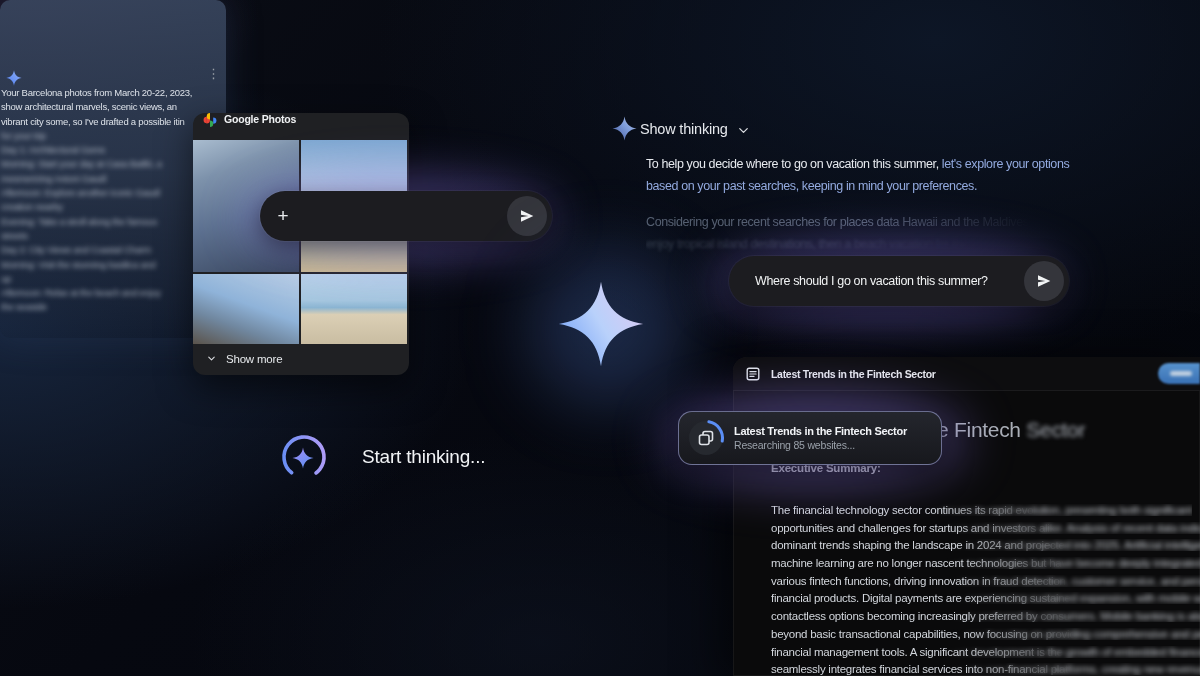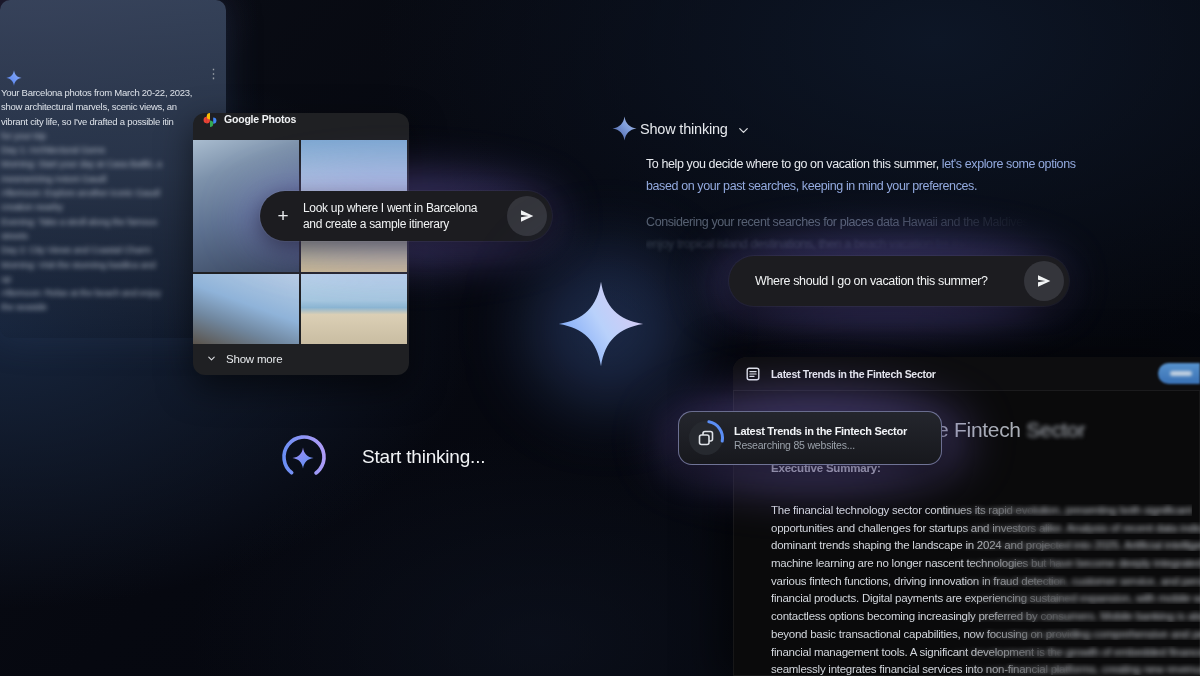--- a/index.html
+++ b/index.html
@@ -121,21 +121,21 @@
       <stop offset="0%" stop-color="#4f7ef0"></stop>
           <stop offset="100%" stop-color="#8fb0f7"></stop>
         </linearGradient>
       </defs>
     <path d="M50 2 C54 30 70 46 98 50 C70 54 54 70 50 98 C46 70 30 54 2 50 C30 46 46 30 50 2 Z" fill="url(#g-sm)"></path>
   </svg>
   <div class="abs" id="lp-dots">⋮</div>
   <div class="abs" id="chat-lines">
     <div class="cl">Your Barcelona photos from March 20-22, 2023,</div>
     <div class="cl">show architectural marvels, scenic views, an</div>
-    <div class="cl">vibrant city life, so I've drafted a possible itin</div>
+    <div class="cl">vibrant city some, so I've drafted a possible itin</div>
     <div class="cl blurred">for your trip</div>
     <div class="cl blurred">Day 1: Architectural Gems</div>
     <div class="cl blurred">Morning: Start your day at Casa Batlló, a</div>
     <div class="cl blurred">mesmerizing Antoni Gaudí</div>
     <div class="cl blurred">Afternoon: Explore another iconic Gaudí</div>
     <div class="cl blurred">creation nearby</div>
     <div class="cl blurred">Evening: Take a stroll along the famous</div>
     <div class="cl blurred">streets</div>
     <div class="cl blurred">Day 2: City Views and Coastal Charm</div>
     <div class="cl blurred">Morning: Visit the stunning basilica and</div>
@@ -165,24 +165,20 @@
       <svg width="11" height="11" viewBox="0 0 24 24">
         <polyline points="6,9 12,15 18,9" fill="none" stroke="#dadce0" stroke-width="2.4" stroke-linecap="round" stroke-linejoin="round"></polyline>
       </svg>
       <span id="pc-more">Show more</span>
     </div>
   </div>
 
   <div class="glow" id="glow-pill1"></div>
   <div class="abs pill" id="pill1">
     <span class="plus">+</span>
-    <span class="pill-text">
-      <span style="display:block">Look up where I went in Barcelona</span>
-      <span style="display:block">and create a sample itinerary</span>
-    </span>
     <span class="send-btn">
       <svg width="16" height="16" viewBox="0 0 24 24">
         <path d="M3 20.5 V14 l11 -2 L3 10 V3.5 L21.5 12 Z" fill="#f1f3f4"></path>
       </svg>
     </span>
   </div>
 
   <div class="glow" id="glow-star"></div>
   <svg class="abs" id="gemini-star" width="86" height="92" viewBox="0 0 100 100">
     <defs>
@@ -205,21 +201,21 @@
           </linearGradient>
         </defs>
       <path d="M50 2 C54 30 70 46 98 50 C70 54 54 70 50 98 C46 70 30 54 2 50 C30 46 46 30 50 2 Z" fill="url(#g-st)"></path>
     </svg>
     <span id="st-label">Show thinking</span>
     <svg id="st-chevron" width="15" height="15" viewBox="0 0 24 24">
       <polyline points="6,9 12,15 18,9" fill="none" stroke="#dadce0" stroke-width="2" stroke-linecap="round" stroke-linejoin="round"></polyline>
     </svg>
   </div>
   <div class="abs" id="para1">
-    <div><span class="w">To help you decide where to go on vacation this summer, </span><span class="blue">let's explore some options</span></div>
+    <div><span class="w">To help you decide where to go on vacation this summer, </span><span class="blue">let's explore your options</span></div>
     <div class="blue">based on your past searches, keeping in mind your preferences.</div>
   </div>
   <div class="abs" id="para2">
     <div class="p2l1">Considering your recent searches for places data Hawaii and the Maldives, you</div>
     <div class="p2l2">enjoy tropical island destinations, then a beach vacation for the</div>
   </div>
 
   <div class="glow" id="glow-pill2"></div>
   <div class="abs pill" id="pill2">
     <span class="pill-text">Where should I go on vacation this summer?</span>

